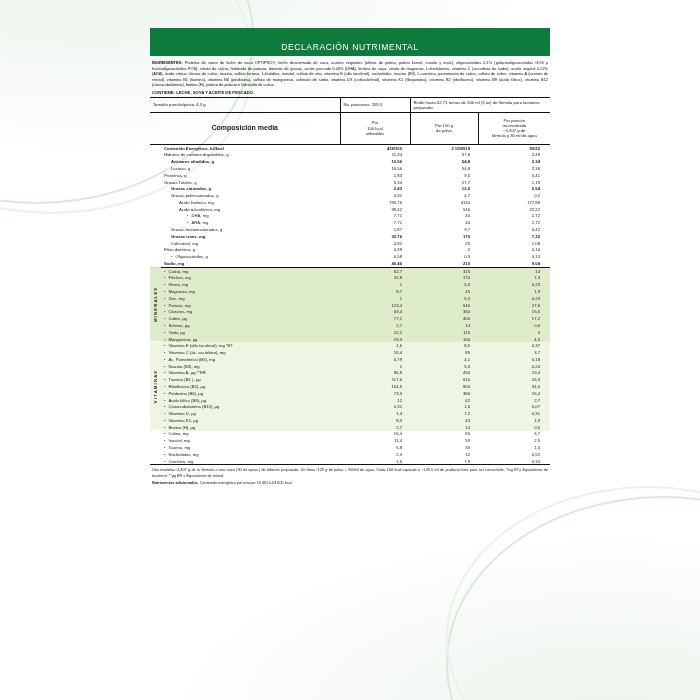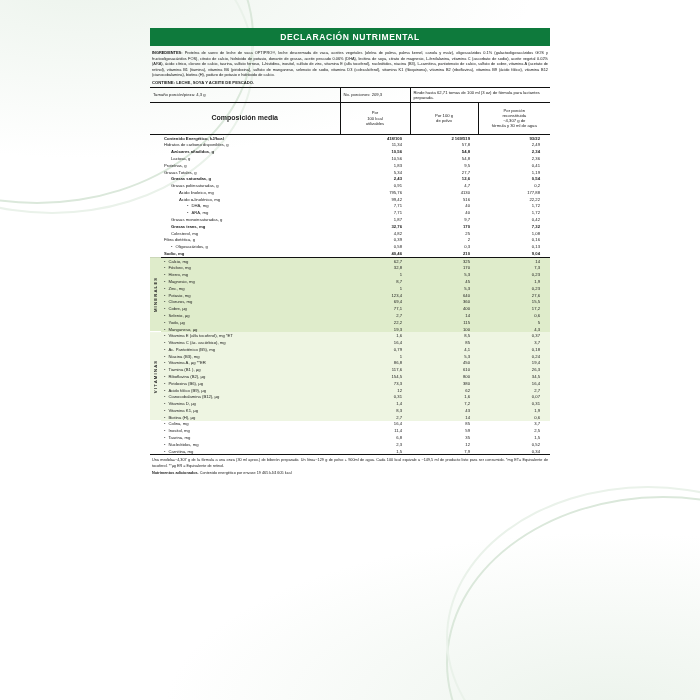--- a/index.html
+++ b/index.html
@@ -19,22 +19,22 @@
        background:radial-gradient(ellipse at 50% 50%, rgba(221,234,221,.55) 0%, rgba(255,255,255,0) 70%);}
   .arcL{position:absolute;left:-180px;top:-130px;width:430px;height:330px;border:2px solid #dbe8db;border-radius:50%;}
   .arcL2{position:absolute;left:-150px;top:-90px;width:400px;height:300px;border:2px solid #eaf2ea;border-radius:50%;}
   .arcR{position:absolute;right:-180px;bottom:-130px;width:430px;height:330px;border:2px solid #dbe8db;border-radius:50%;}
   .arcR2{position:absolute;right:-150px;bottom:-90px;width:400px;height:300px;border:2px solid #eaf2ea;border-radius:50%;}
 
   .sheet{position:absolute;left:150px;top:28px;width:400px;}
 
   .title{
     background:#0e7a3c;color:#fff;text-align:center;
-    font-size:8.5px;font-weight:bold;letter-spacing:.6px;
-    padding:4px 0 4px;
+    font-size:8.5px;font-weight:normal;letter-spacing:.6px;
+    padding:14px 0 4px;
   }
   .ingredients{
     font-size:3.9px;line-height:1.42;text-align:justify;
     padding:4px 2px 1px 2px;color:#111;
   }
   .contiene{
     font-size:4.2px;font-weight:bold;padding:1px 2px 2px 2px;
   }
 
   table{border-collapse:collapse;width:100%;table-layout:fixed;}

